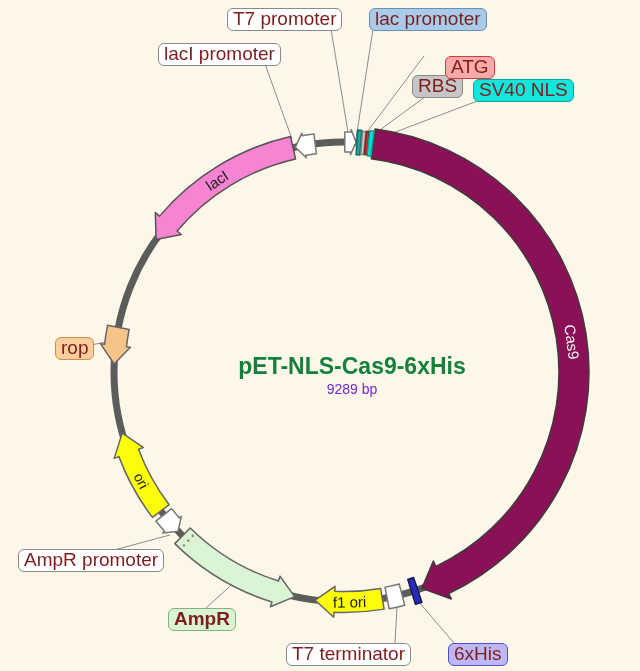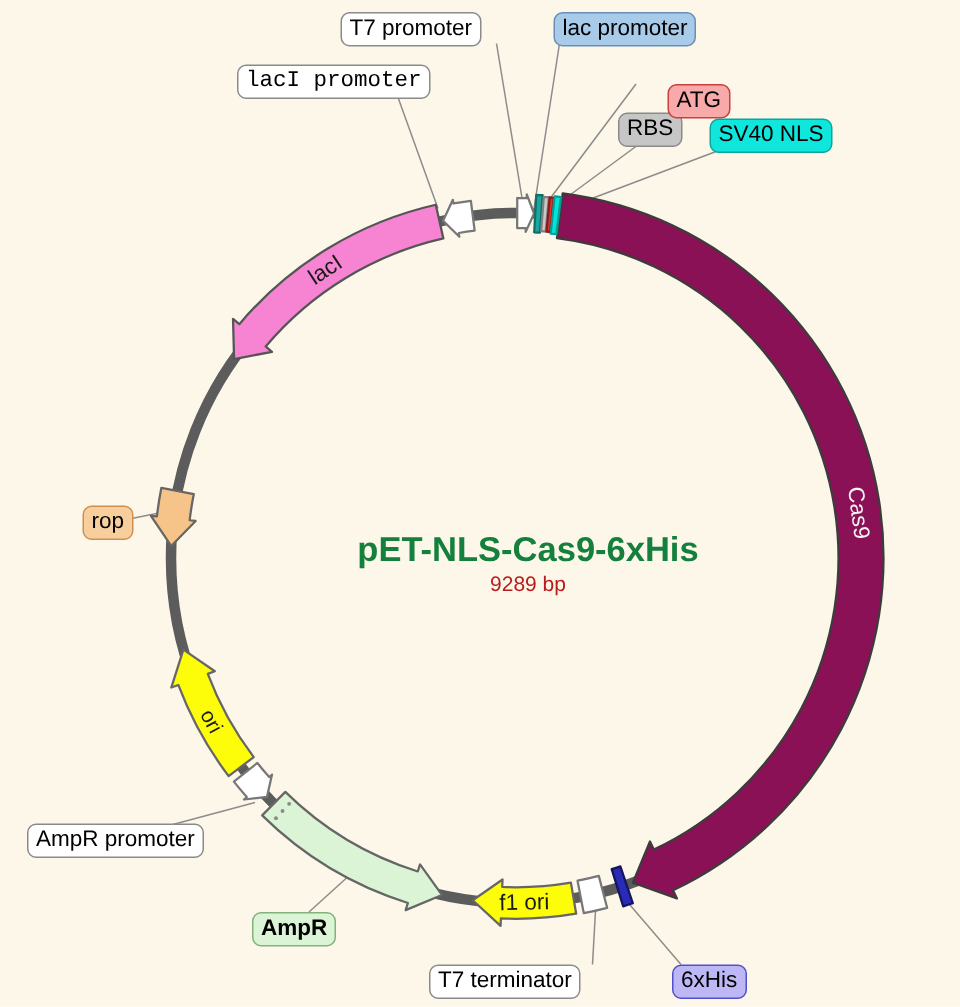--- a/index.html
+++ b/index.html
@@ -1,37 +1,37 @@
 <!DOCTYPE html>
 <html><head>
 <meta charset="utf-8">
 <style>
   html,body{margin:0;padding:0;}
   body{font-family:"Liberation Sans", sans-serif;}
   #stage{position:relative;width:640px;height:671px;background:#FCF7E8;overflow:hidden;}
   #map-svg{position:absolute;left:0;top:0;}
   .callout{
     position:absolute;
-    font-size:15px;
+    font-size:19px;
     line-height:18px;
-    color:#000000;
+    color:#7f1d1d;
     padding:1px 5px 2px 5px;
     border:1.5px solid #8a8a8a;
     border-radius:6px;
     background:#ffffff;
     white-space:nowrap;
     cursor:default;
   }
   #plasmid-title{
     position:absolute;left:352px;top:353px;transform:translateX(-50%);
     font-size:23px;font-weight:bold;color:#15803d;white-space:nowrap;
   }
   #plasmid-size{
     position:absolute;left:352px;top:381px;transform:translateX(-50%);
-    font-size:14px;color:#b91c1c;white-space:nowrap;
+    font-size:14px;color:#6d28d9;white-space:nowrap;
   }
 </style>
 </head>
 <body>
 
 <div id="stage">
   <svg id="map-svg" width="640" height="671">
       <line x1="331" y1="29" x2="349" y2="138" stroke="#8C8C8C" stroke-width="1"></line>
       <line x1="373" y1="29" x2="356" y2="139" stroke="#8C8C8C" stroke-width="1"></line>
       <line x1="424" y1="56" x2="361" y2="140" stroke="#8C8C8C" stroke-width="1"></line>
@@ -66,21 +66,21 @@
       <text x="217.0544933782267" y="180.20626092455123" fill="#1A1A1A" font-size="15" text-anchor="middle" dominant-baseline="central" font-family="&quot;Liberation Sans&quot;, sans-serif" transform="rotate(-33.5 217.0544933782267 180.20626092455123)">lacI</text>
       <text x="141.30020602505175" y="480.68667591988236" fill="#1A1A1A" font-size="14" text-anchor="middle" dominant-baseline="central" font-family="&quot;Liberation Sans&quot;, sans-serif" transform="rotate(61.8 141.30020602505175 480.68667591988236)">ori</text>
       <text x="349.6194009751103" y="601.9313426496722" fill="#1A1A1A" font-size="15" text-anchor="middle" dominant-baseline="central" font-family="&quot;Liberation Sans&quot;, sans-serif" transform="rotate(-1.4 349.6194009751103 601.9313426496722)">f1 ori</text>
     </svg>
   <div id="callout-layer">
       <div class="callout" style="left: 227px; top: 8px; background: rgb(255, 255, 255); border-color: rgb(138, 138, 138);">T7 promoter</div>
       <div class="callout" style="left: 369px; top: 8px; background: rgb(168, 203, 234); border-color: rgb(106, 143, 181);">lac promoter</div>
       <div class="callout" style="left: 412px; top: 35px; background: rgb(198, 198, 198); border-color: rgb(138, 138, 138); margin-top: 40px;">RBS</div>
       <div class="callout" style="left: 445px; top: 56px; background: rgb(248, 169, 169); border-color: rgb(200, 64, 64);">ATG</div>
       <div class="callout" style="left: 473px; top: 79px; background: rgb(15, 230, 220); border-color: rgb(13, 164, 155);">SV40 NLS</div>
-      <div class="callout" style="left: 158px; top: 43px; background: rgb(255, 255, 255); border-color: rgb(138, 138, 138); font-family: Liberation Mono, monospace;">lacI promoter</div>
+      <div class="callout" style="left: 158px; top: 43px; background: rgb(255, 255, 255); border-color: rgb(138, 138, 138);">lacI promoter</div>
       <div class="callout" style="left: 55px; top: 337px; background: rgb(247, 206, 156); border-color: rgb(205, 144, 80);">rop</div>
       <div class="callout" style="left: 18px; top: 549px; background: rgb(255, 255, 255); border-color: rgb(138, 138, 138);">AmpR promoter</div>
       <div class="callout" style="left: 168px; top: 608px; background: rgb(220, 244, 214); border-color: rgb(131, 178, 124); font-weight: bold;">AmpR</div>
       <div class="callout" style="left: 286px; top: 643px; background: rgb(255, 255, 255); border-color: rgb(138, 138, 138);">T7 terminator</div>
       <div class="callout" style="left: 448px; top: 643px; background: rgb(189, 183, 246); border-color: rgb(80, 80, 204);">6xHis</div>
     </div>
   <div id="plasmid-title">pET-NLS-Cas9-6xHis</div>
   <div id="plasmid-size">9289 bp</div>
 </div>
 

